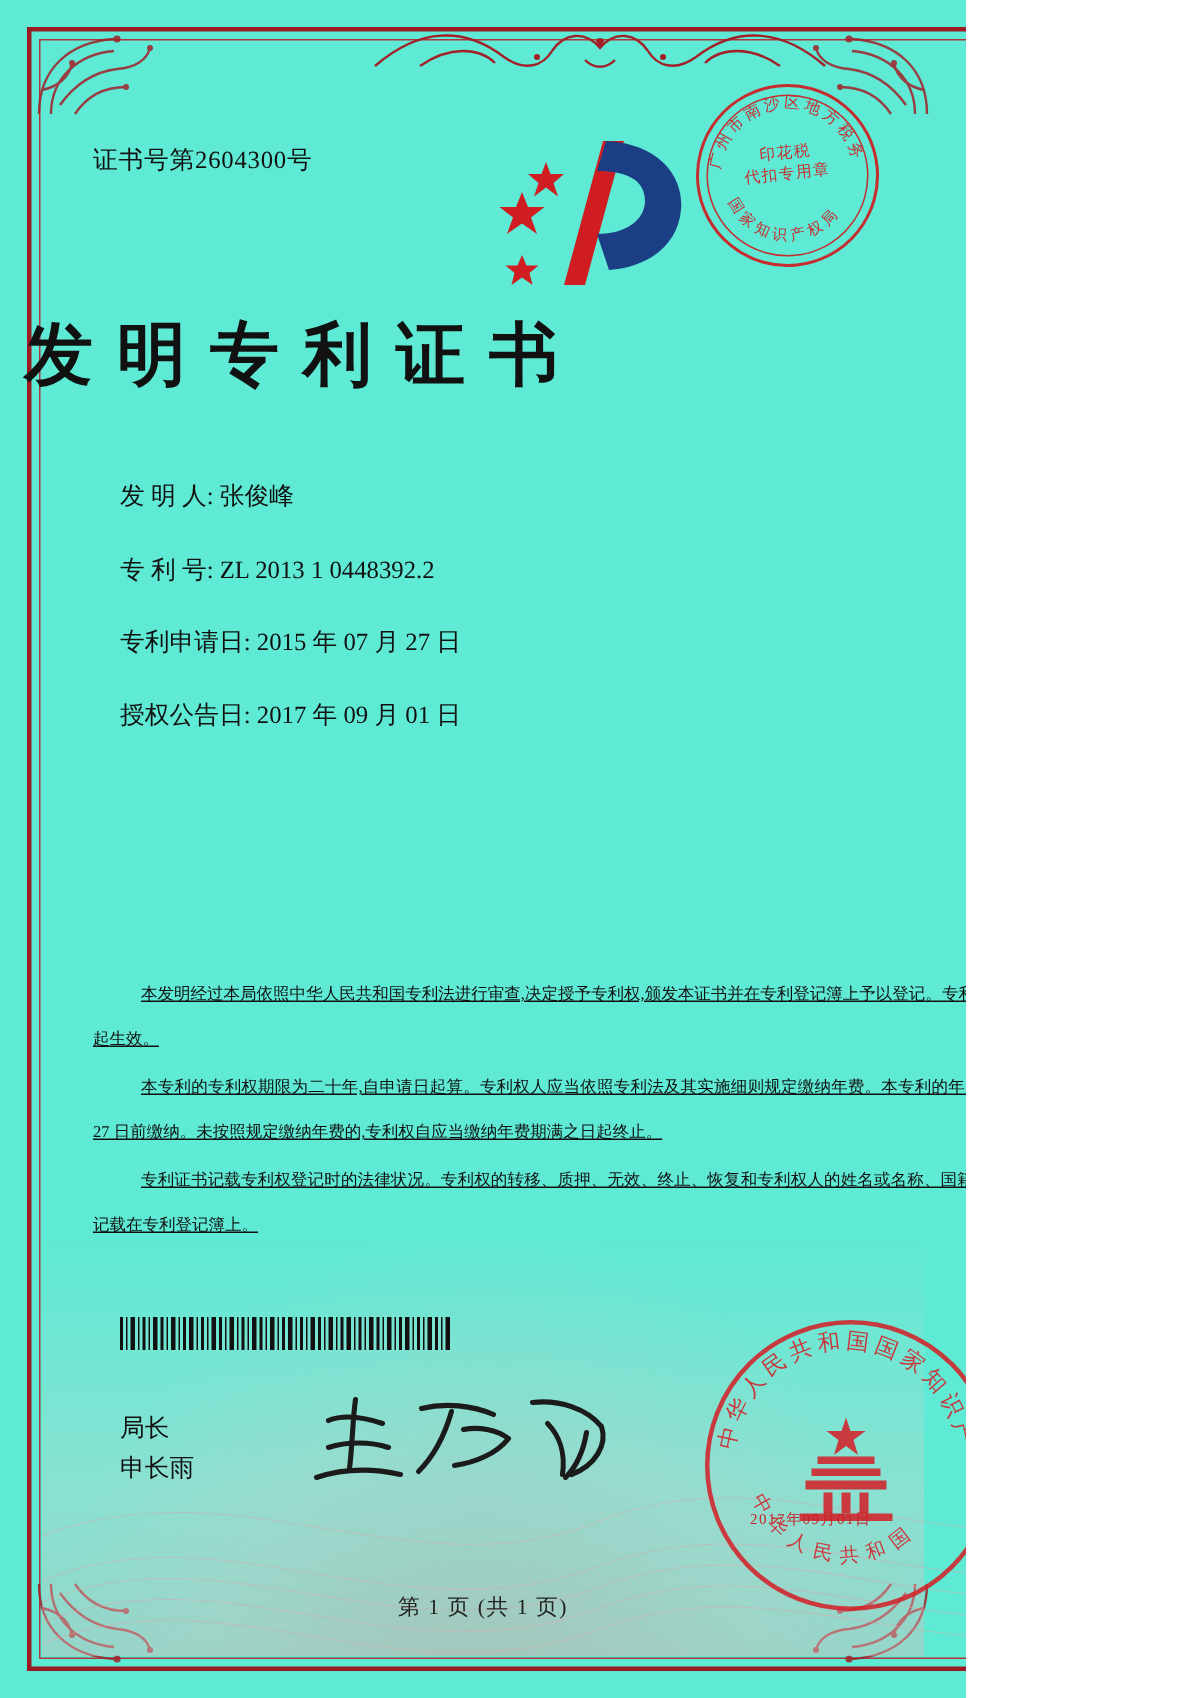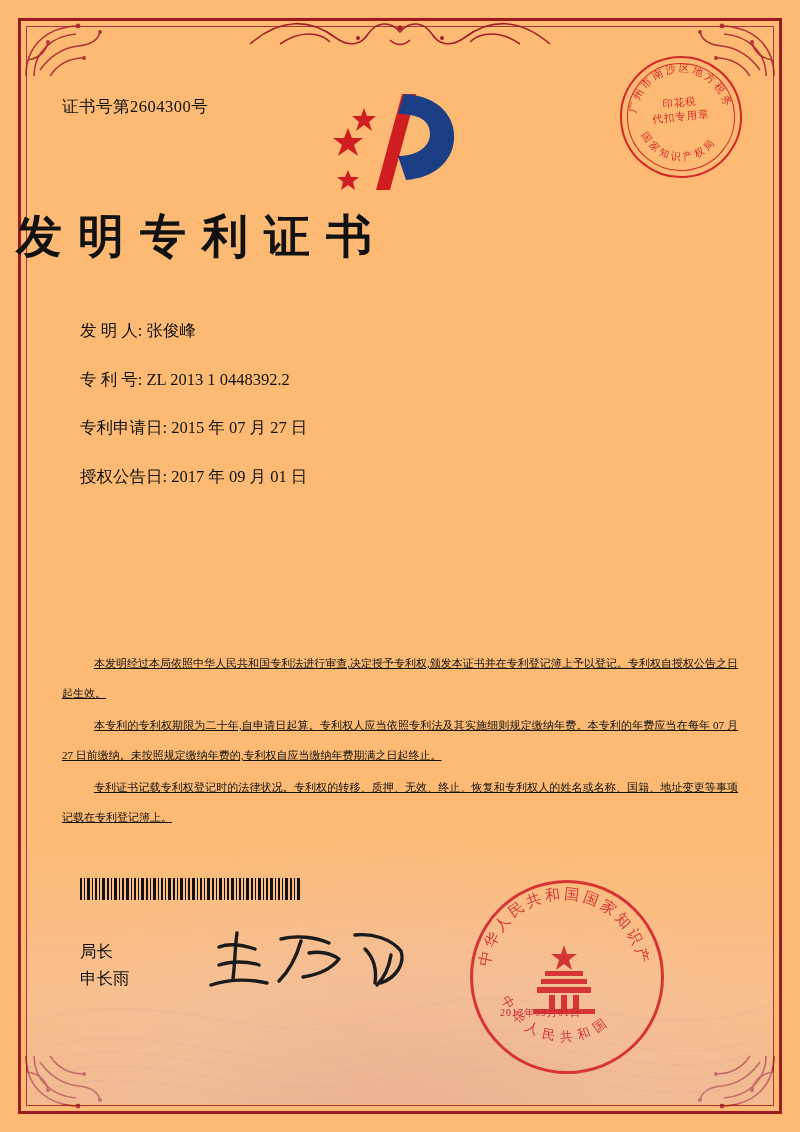--- a/index.html
+++ b/index.html
@@ -5,24 +5,24 @@
   html, body {
     margin: 0;
     padding: 0;
     background: #ffffff;
   }
   body {
     font-family: "Liberation Serif", "DejaVu Serif", serif;
   }
   #page {
     position: relative;
-    width: 800px;
+    width: 644px;
     height: 1132px;
     overflow: hidden;
-    background: #fdba74;
+    background: #5eead4;
   }
 
   
   .border-outer {
     position: absolute;
     left: 18px; top: 18px;
     width: 764px; height: 1096px;
     border: 3px solid #9b1b22;
     box-sizing: border-box;
   }
@@ -486,14 +486,15 @@
         <rect x="76" y="112" width="6" height="14"></rect>
         <rect x="88" y="112" width="6" height="14"></rect>
         <rect x="100" y="112" width="6" height="14"></rect>
         <rect x="60" y="126" width="62" height="5"></rect>
       </g>
     </svg>
   </div>
 
   <div class="seal-date">2017年09月01日</div>
 
+  <div class="page-foot">第 1 页 (共 1 页)</div>
 
 </div>
 
 </body></html>

